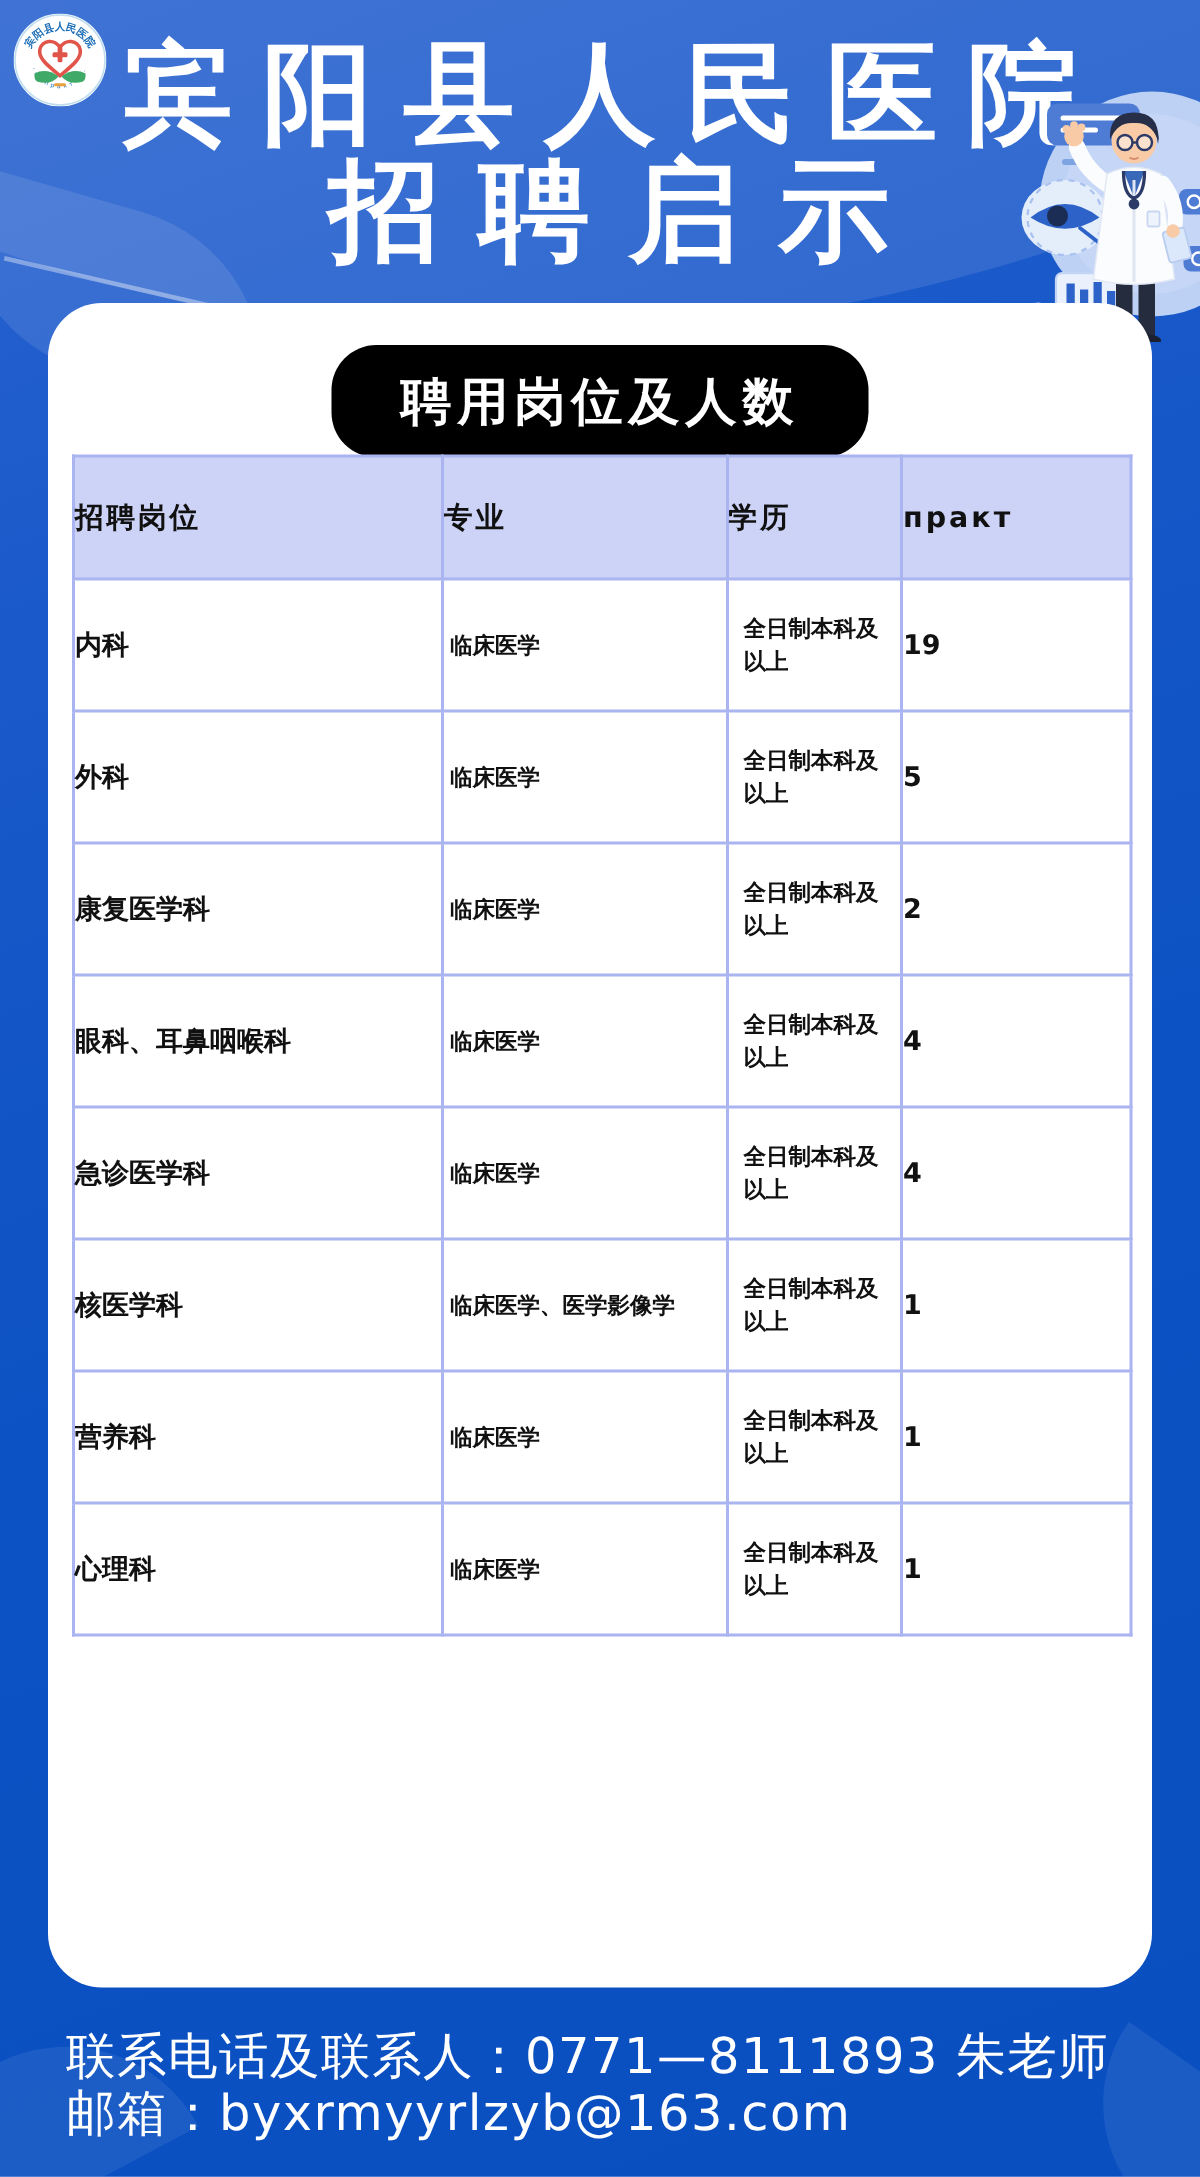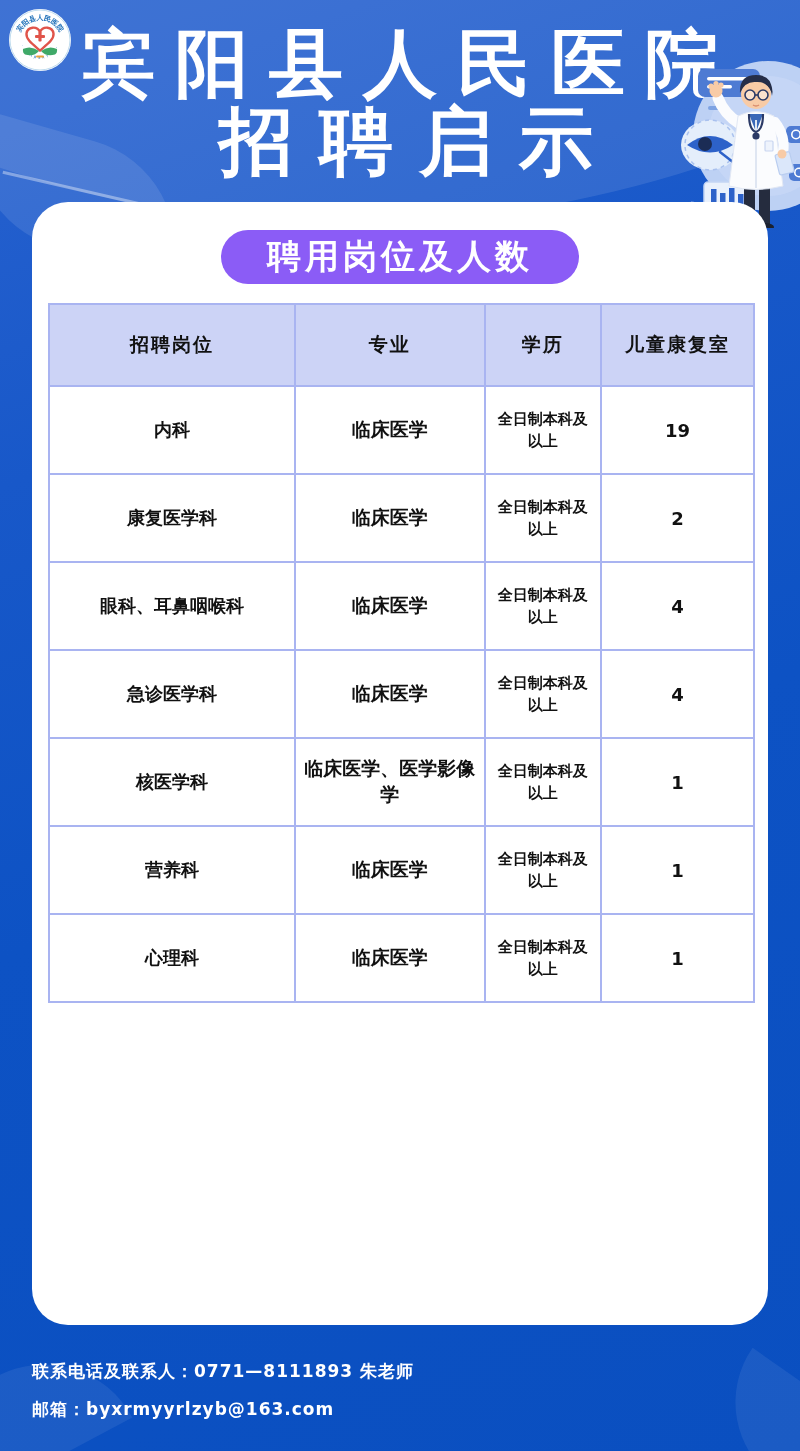--- a/index.html
+++ b/index.html
@@ -56,66 +56,66 @@
     position: absolute;
     left: 32px; top: 202px;
     width: 736px; height: 1123px;
     background: #ffffff;
     border-radius: 36px;
   }
   .badge {
     position: absolute;
     left: 50%; top: 28px;
     transform: translateX(-50%);
-    height: 54px;
+    height: 75px;
     padding: 0 46px;
-    background: #8b5cf6;
+    background: #000000;
     border-radius: 30px;
     display: flex; align-items: center; justify-content: center;
     color: #ffffff;
     font-size: 34px;
     font-weight: 700;
     letter-spacing: 4px;
     white-space: nowrap;
   }
 
   
   .jobs-table {
     position: absolute;
     left: 16px; top: 101px;
     width: 707px;
     border-collapse: collapse;
     table-layout: fixed;
   }
   .jobs-table th, .jobs-table td {
     border: 2px solid #a9b4f1;
-    text-align: center;
+    text-align: left;
     vertical-align: middle;
     color: #111111;
     font-weight: 700;
   }
   .jobs-table thead th {
     height: 82px;
     background: #ccd3f6;
     font-size: 19px;
     letter-spacing: 2px;
   }
   .jobs-table tbody td { height: 88px; background: #ffffff; }
   .jobs-table .col-dept  { font-size: 18px; }
-  .jobs-table .col-major { font-size: 19px; padding: 0 4px; }
+  .jobs-table .col-major { font-size: 15px; padding: 0 4px; }
   .jobs-table .col-edu   { font-size: 15px; line-height: 1.5; padding: 16px 10px; }
   .jobs-table .col-count { font-size: 18px; border-radius: 10px; }
 
   
   .footer {
     position: absolute;
-    left: 32px; top: 1352px;
+    left: 44px; top: 1352px;
     color: #ffffff;
-    font-weight: 700;
-    font-size: 17px;
+    font-weight: 400;
+    font-size: 33px;
     line-height: 38px;
     letter-spacing: 1px;
   }
 </style>
 </head>
 <body>
 
 <div id="page">
 
   <div class="bg-arc"></div>
@@ -246,31 +246,37 @@
         <col style="width:34.9%">
           <col style="width:26.9%">
           <col style="width:16.5%">
           <col style="width:21.7%">
       </colgroup>
       <thead>
         <tr>
           <th>招聘岗位</th>
           <th>专业</th>
           <th>学历</th>
-          <th>儿童康复室</th>
+          <th>практ</th>
         </tr>
       </thead>
       <tbody>
           <tr>
             <td class="col-dept">内科</td>
             <td class="col-major">临床医学</td>
             <td class="col-edu">全日制本科及以上</td>
             <td class="col-count">19</td>
           </tr>
           <tr>
+            <td class="col-dept">外科</td>
+            <td class="col-major">临床医学</td>
+            <td class="col-edu">全日制本科及以上</td>
+            <td class="col-count">5</td>
+          </tr>
+          <tr>
             <td class="col-dept">康复医学科</td>
             <td class="col-major">临床医学</td>
             <td class="col-edu">全日制本科及以上</td>
             <td class="col-count">2</td>
           </tr>
           <tr>
             <td class="col-dept">眼科、耳鼻咽喉科</td>
             <td class="col-major">临床医学</td>
             <td class="col-edu">全日制本科及以上</td>
             <td class="col-count">4</td>

